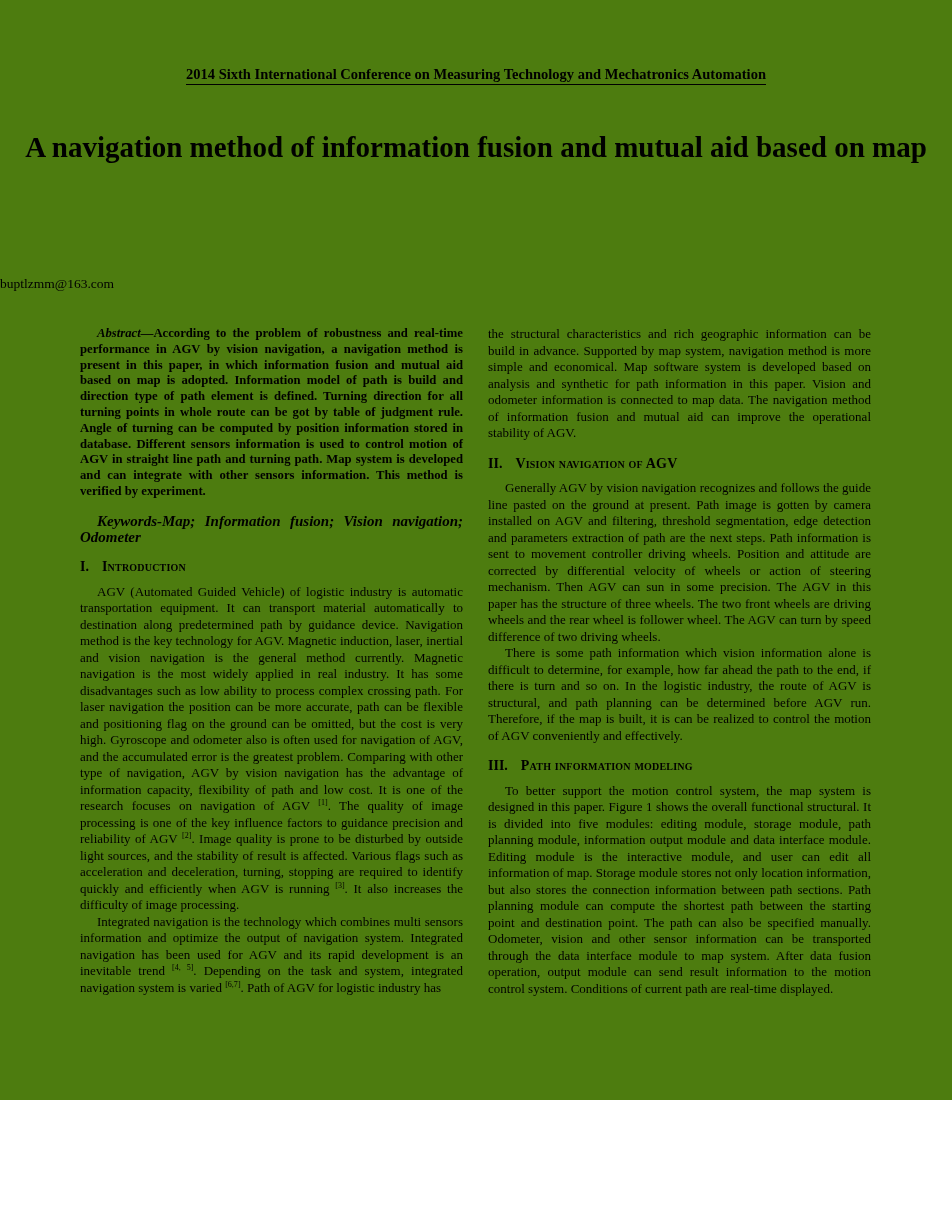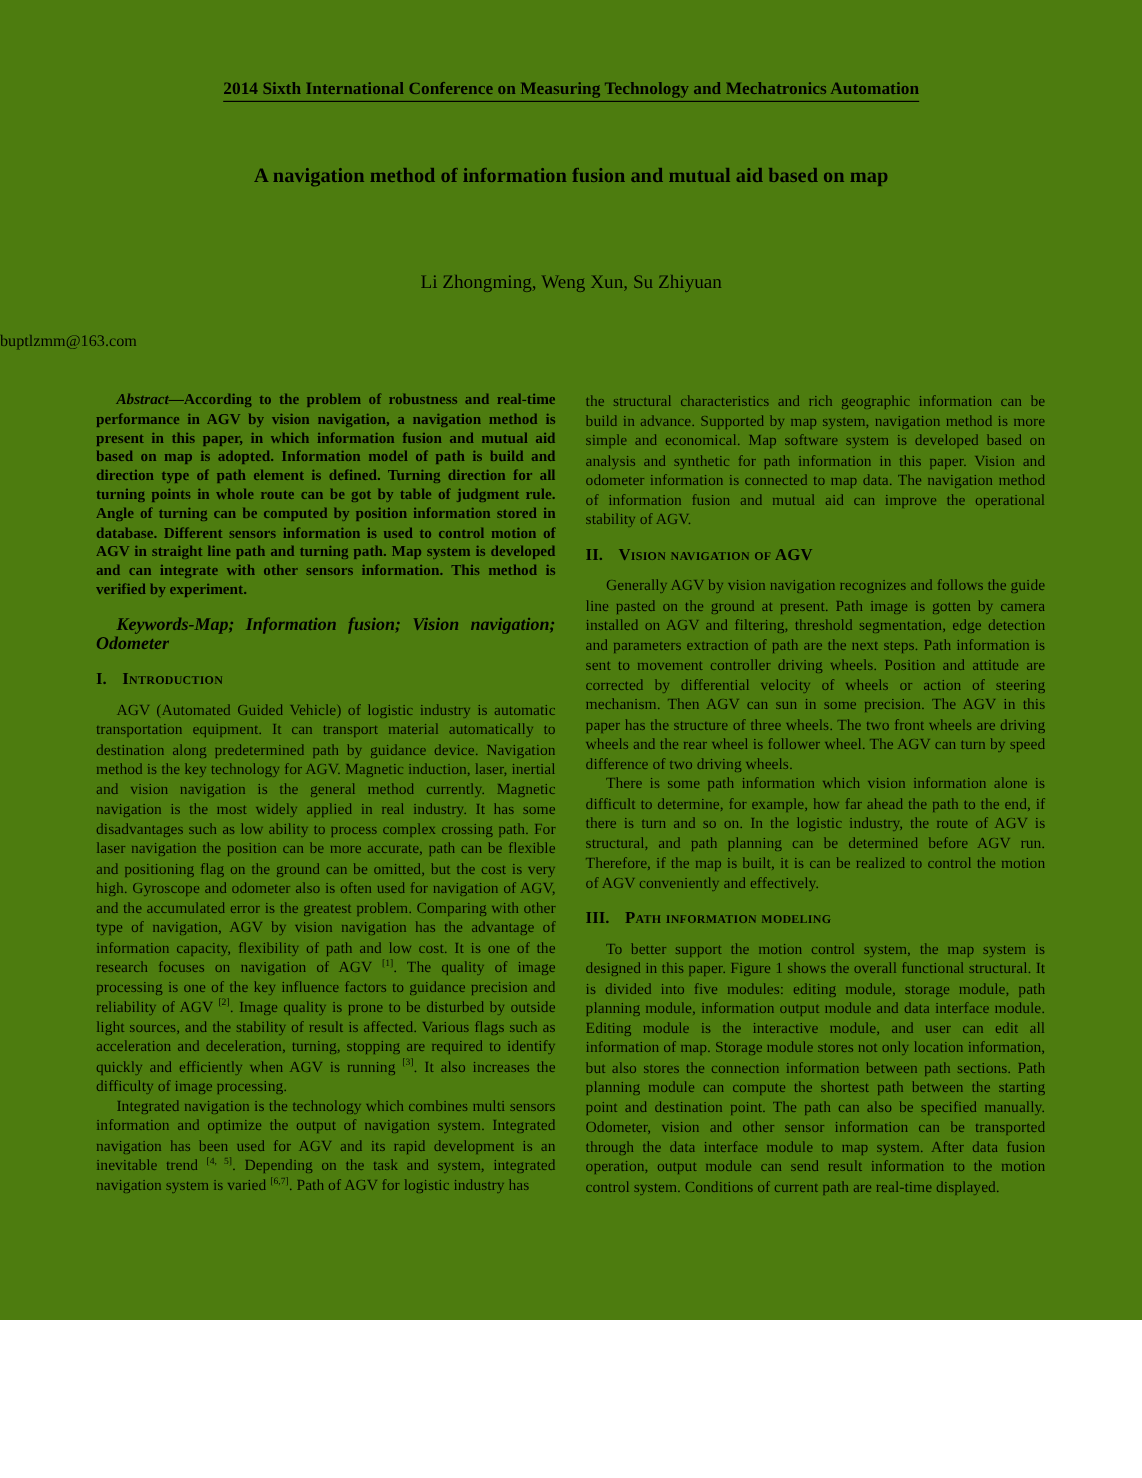--- a/index.html
+++ b/index.html
@@ -22,21 +22,21 @@
     font-weight: bold;
   }
   .running-head span {
     border-bottom: 1.5px solid #000;
     padding-bottom: 2px;
   }
   .paper-title {
     position: absolute;
     top: 129px; left: 0; width: 100%;
     text-align: center;
-    font-size: 17px;
+    font-size: 29px;
     font-weight: bold;
     line-height: 36px;
   }
   .authors {
     position: absolute;
     top: 227px; left: 0; width: 100%;
     text-align: center;
     font-size: 16px;
   }
   .affiliation {
@@ -113,21 +113,20 @@
 <div class="page">
 
   <div class="running-head">
     <span>2014 Sixth International Conference on Measuring Technology and Mechatronics Automation</span>
   </div>
 
   <div class="paper-title">
     <div>A navigation method of information fusion and mutual aid based on map</div>
   </div>
 
-  <div class="authors">Li Zhongming, Weng Xun,  Su Zhiyuan</div>
   <div class="email">buptlzmm@163.com</div>
 
   <div class="col col-left">
     <p class="abstract"><span class="abstract-label">Abstract—</span><span>According to the problem of robustness and real-time performance in AGV by vision navigation, a navigation method is present in this paper, in which information fusion and mutual aid based on map is adopted. Information model of path is build and direction type of path element is defined. Turning direction for all turning points in whole route can be got by table of judgment rule. Angle of turning can be computed by position information stored in database. Different sensors information is used to control motion of AGV in straight line path and turning path. Map system is developed and can integrate with other sensors information. This method is verified by experiment.</span></p>
 
     <p class="keywords"><span>Keywords-</span><span>Map; Information fusion; Vision navigation; Odometer</span></p>
 
     <h3 class="section-heading"><span class="sec-num">I.</span><span class="sc">Introduction</span></h3>
 
     <p class="body-para">AGV (Automated Guided Vehicle) of logistic industry is automatic transportation equipment. It can transport material automatically to destination along predetermined path by guidance device. Navigation method is the key technology for AGV. Magnetic induction, laser, inertial and vision navigation is the general method currently. Magnetic navigation is the most widely applied in real industry. It has some disadvantages such as low ability to process complex crossing path. For laser navigation the position can be more accurate, path can be flexible and positioning flag on the ground can be omitted, but the cost is very high. Gyroscope and odometer also is often used for navigation of AGV, and the accumulated error is the greatest problem. Comparing with other type of navigation, AGV by vision navigation has the advantage of information capacity, flexibility of path and low cost. It is one of the research focuses on navigation of AGV <sup>[1]</sup>. The quality of image processing is one of the key influence factors to guidance precision and reliability of AGV <sup>[2]</sup>. Image quality is prone to be disturbed by outside light sources, and the stability of result is affected. Various flags such as acceleration and deceleration, turning, stopping are required to identify quickly and efficiently when AGV is running <sup>[3]</sup>. It also increases the difficulty of image processing.</p>

